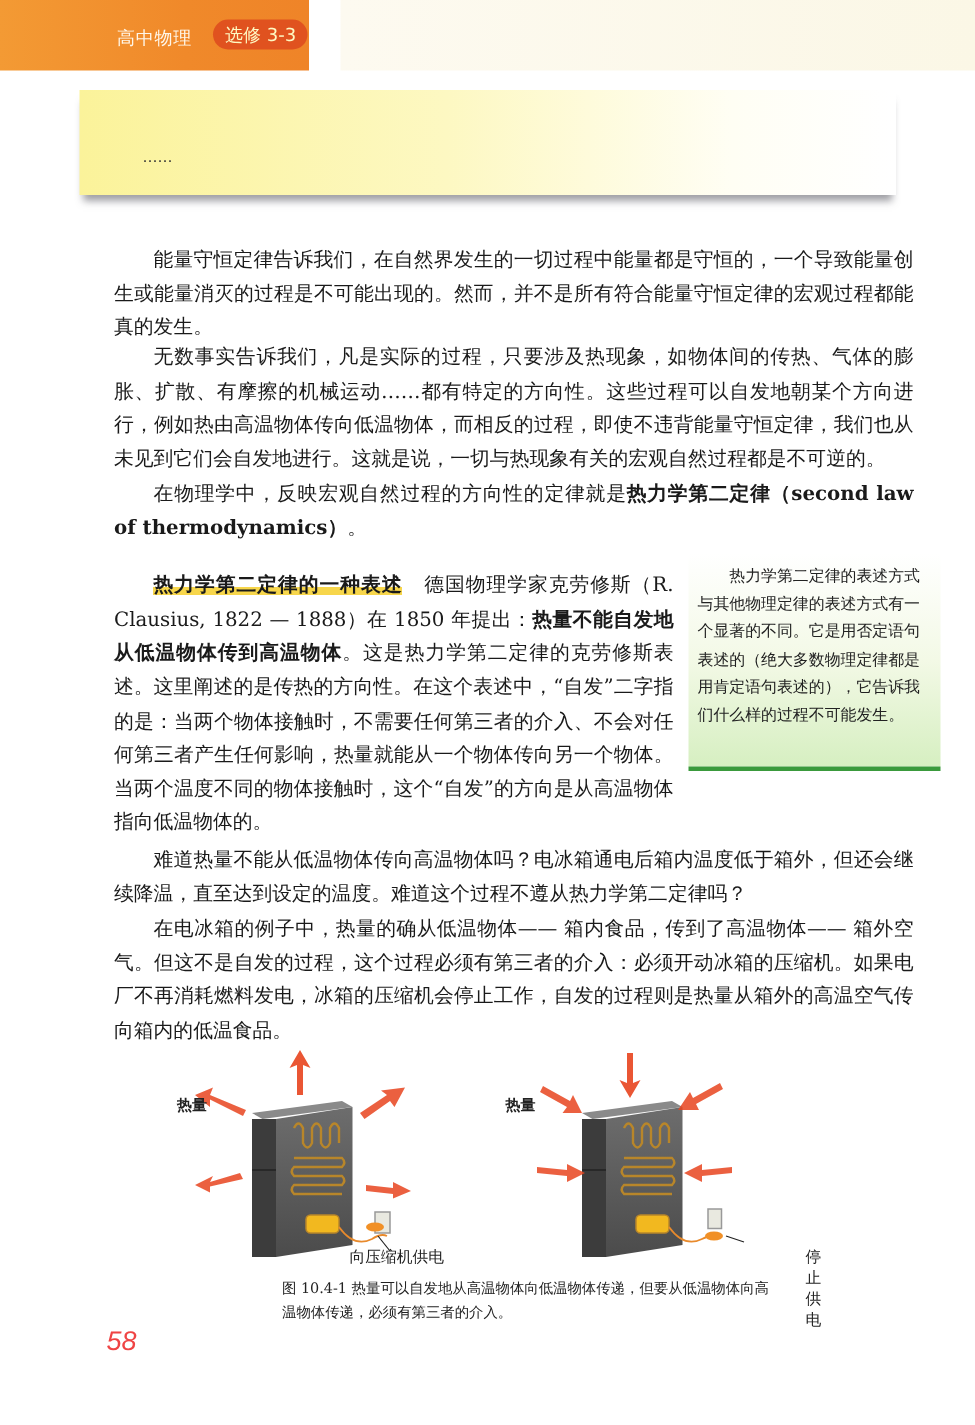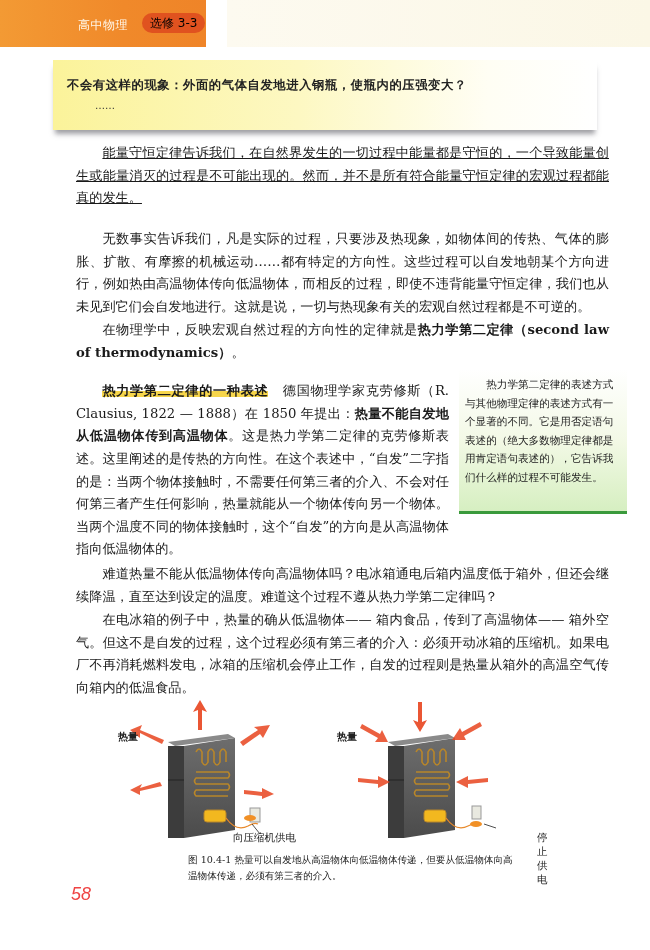--- a/index.html
+++ b/index.html
@@ -18,21 +18,21 @@
     background: linear-gradient(90deg, #fdfaf0 0%, #fbf7e6 100%);
   }
   .header-title {
     position: absolute; left: 78px; top: 17px;
     font-family: "DejaVu Sans", sans-serif; font-size: 12px; color: #fff6e8;
     letter-spacing: 0.5px;
   }
   .header-pill {
     position: absolute; left: 142px; top: 13px; height: 20px; padding: 0 8px;
     border-radius: 10px; background: #e0521f;
-    font-family: "DejaVu Sans", sans-serif; font-size: 12px; line-height: 20px; color: #000000;
+    font-family: "DejaVu Sans", sans-serif; font-size: 12px; line-height: 20px; color: #fef9c3;
   }
   .note-box {
     position: absolute; left: 53px; top: 60px; width: 544px; height: 70px;
     background: linear-gradient(90deg, #fbf39a 0%, #fdf8c2 45%, #fffef4 80%, #ffffff 100%);
     box-shadow: 0 6px 5px -2px rgba(80,80,90,0.55);
   }
   .note-text {
     position: absolute; left: 14px; top: 17px;
     font-family: "DejaVu Sans", sans-serif; font-weight: bold; font-size: 12.3px; color: #222;
     letter-spacing: 0.6px;
@@ -75,25 +75,24 @@
 </head>
 <body>
 
 <div class="header-band">
   <span class="header-title">高中物理</span>
   <span class="header-pill">选修 3-3</span>
 </div>
 <div class="header-right"></div>
 
 <div class="note-box">
-  <div class="note-text">不会有这样的现象：外面的气体自发地进入钢瓶，使瓶内的压强变大？</div>
   <div class="note-ellipsis">……</div>
 </div>
 
-<p class="para" style="top:142px;text-decoration:underline;">能量守恒定律告诉我们，在自然界发生的一切过程中能量都是守恒的，一个导致能量创生或能量消灭的过程是不可能出现的。然而，并不是所有符合能量守恒定律的宏观过程都能真的发生。</p>
+<p class="para" style="top:163px;">能量守恒定律告诉我们，在自然界发生的一切过程中能量都是守恒的，一个导致能量创生或能量消灭的过程是不可能出现的。然而，并不是所有符合能量守恒定律的宏观过程都能真的发生。</p>
 
 <p class="para" style="top:228px;">无数事实告诉我们，凡是实际的过程，只要涉及热现象，如物体间的传热、气体的膨胀、扩散、有摩擦的机械运动……都有特定的方向性。这些过程可以自发地朝某个方向进行，例如热由高温物体传向低温物体，而相反的过程，即使不违背能量守恒定律，我们也从未见到它们会自发地进行。这就是说，一切与热现象有关的宏观自然过程都是不可逆的。</p>
 
 <p class="para" style="top:319px;"><span>在物理学中，反映宏观自然过程的方向性的定律就是</span><span class="b">热力学第二定律（second law of thermodynamics）</span><span>。</span></p>
 
 <p class="para narrow" style="top:380px;"><span class="heading-hl">热力学第二定律的一种表述</span>&nbsp;&nbsp;&nbsp;<span>德国物理学家克劳修斯（R. Clausius, 1822 — 1888）在 1850 年提出：</span><span class="b">热量不能自发地从低温物体传到高温物体</span><span>。这是热力学第二定律的克劳修斯表述。</span></p>
 
 <p class="para narrow" style="top:448px;">这里阐述的是传热的方向性。在这个表述中，“自发”二字指的是：当两个物体接触时，不需要任何第三者的介入、不会对任何第三者产生任何影响，热量就能从一个物体传向另一个物体。当两个温度不同的物体接触时，这个“自发”的方向是从高温物体指向低温物体的。</p>
 
 <div class="sidebar">热力学第二定律的表述方式与其他物理定律的表述方式有一个显著的不同。它是用否定语句表述的（绝大多数物理定律都是用肯定语句表述的），它告诉我们什么样的过程不可能发生。</div>

